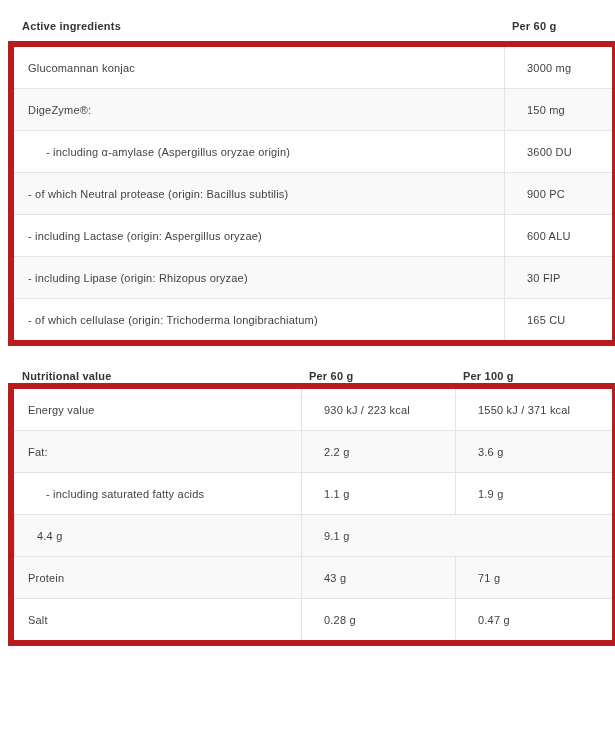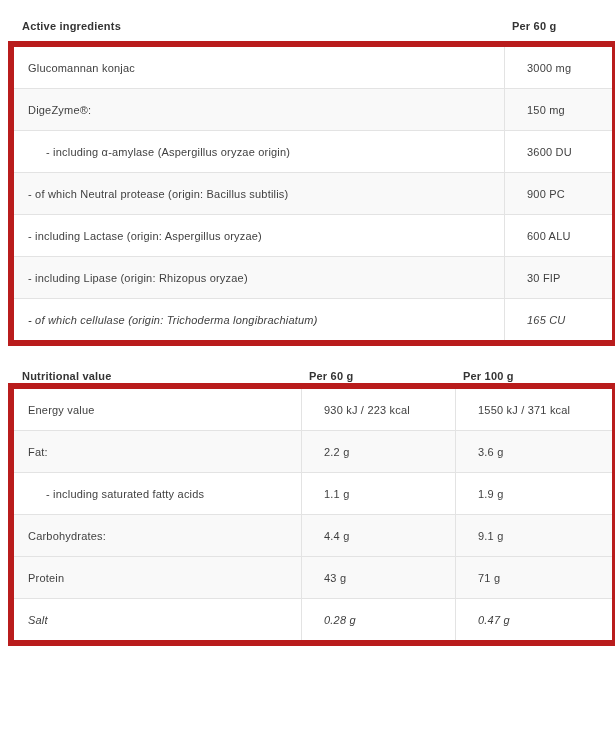--- a/index.html
+++ b/index.html
@@ -44,21 +44,21 @@
     width: 598px;
     border: 6px solid #b91c1c;
     background: #f97316;
   }
   .row {
     display: grid;
     height: 41px;
     border-bottom: 1px solid #e3e3e3;
     background: #ffffff;
   }
-  .row:last-child { border-bottom: none; font-style: italic; }
+  .row:last-child { border-bottom: none; }
   .row.alt { background: #f9f9f9; }
   #ing-table .row { grid-template-columns: 490px 108px; }
   #nut-table .row { grid-template-columns: 287px 154px 157px; }
   .cell {
     display: flex;
     align-items: center;
     padding-left: 14px;
     padding-right: 6px;
     line-height: 14px;
   }
@@ -121,21 +121,20 @@
         <div class="cell lbl">Fat:</div>
         <div class="cell val">2.2 g</div>
         <div class="cell val">3.6 g</div>
       </div>
       <div class="row">
         <div class="cell lbl indent">- including saturated fatty acids</div>
         <div class="cell val">1.1 g</div>
         <div class="cell val">1.9 g</div>
       </div>
       <div class="row alt">
-        <div class="cell lbl">Carbohydrates:</div>
         <div class="cell val">4.4 g</div>
         <div class="cell val">9.1 g</div>
       </div>
       <div class="row alt">
         <div class="cell lbl">Protein</div>
         <div class="cell val">43 g</div>
         <div class="cell val">71 g</div>
       </div>
       <div class="row">
         <div class="cell lbl">Salt</div>

